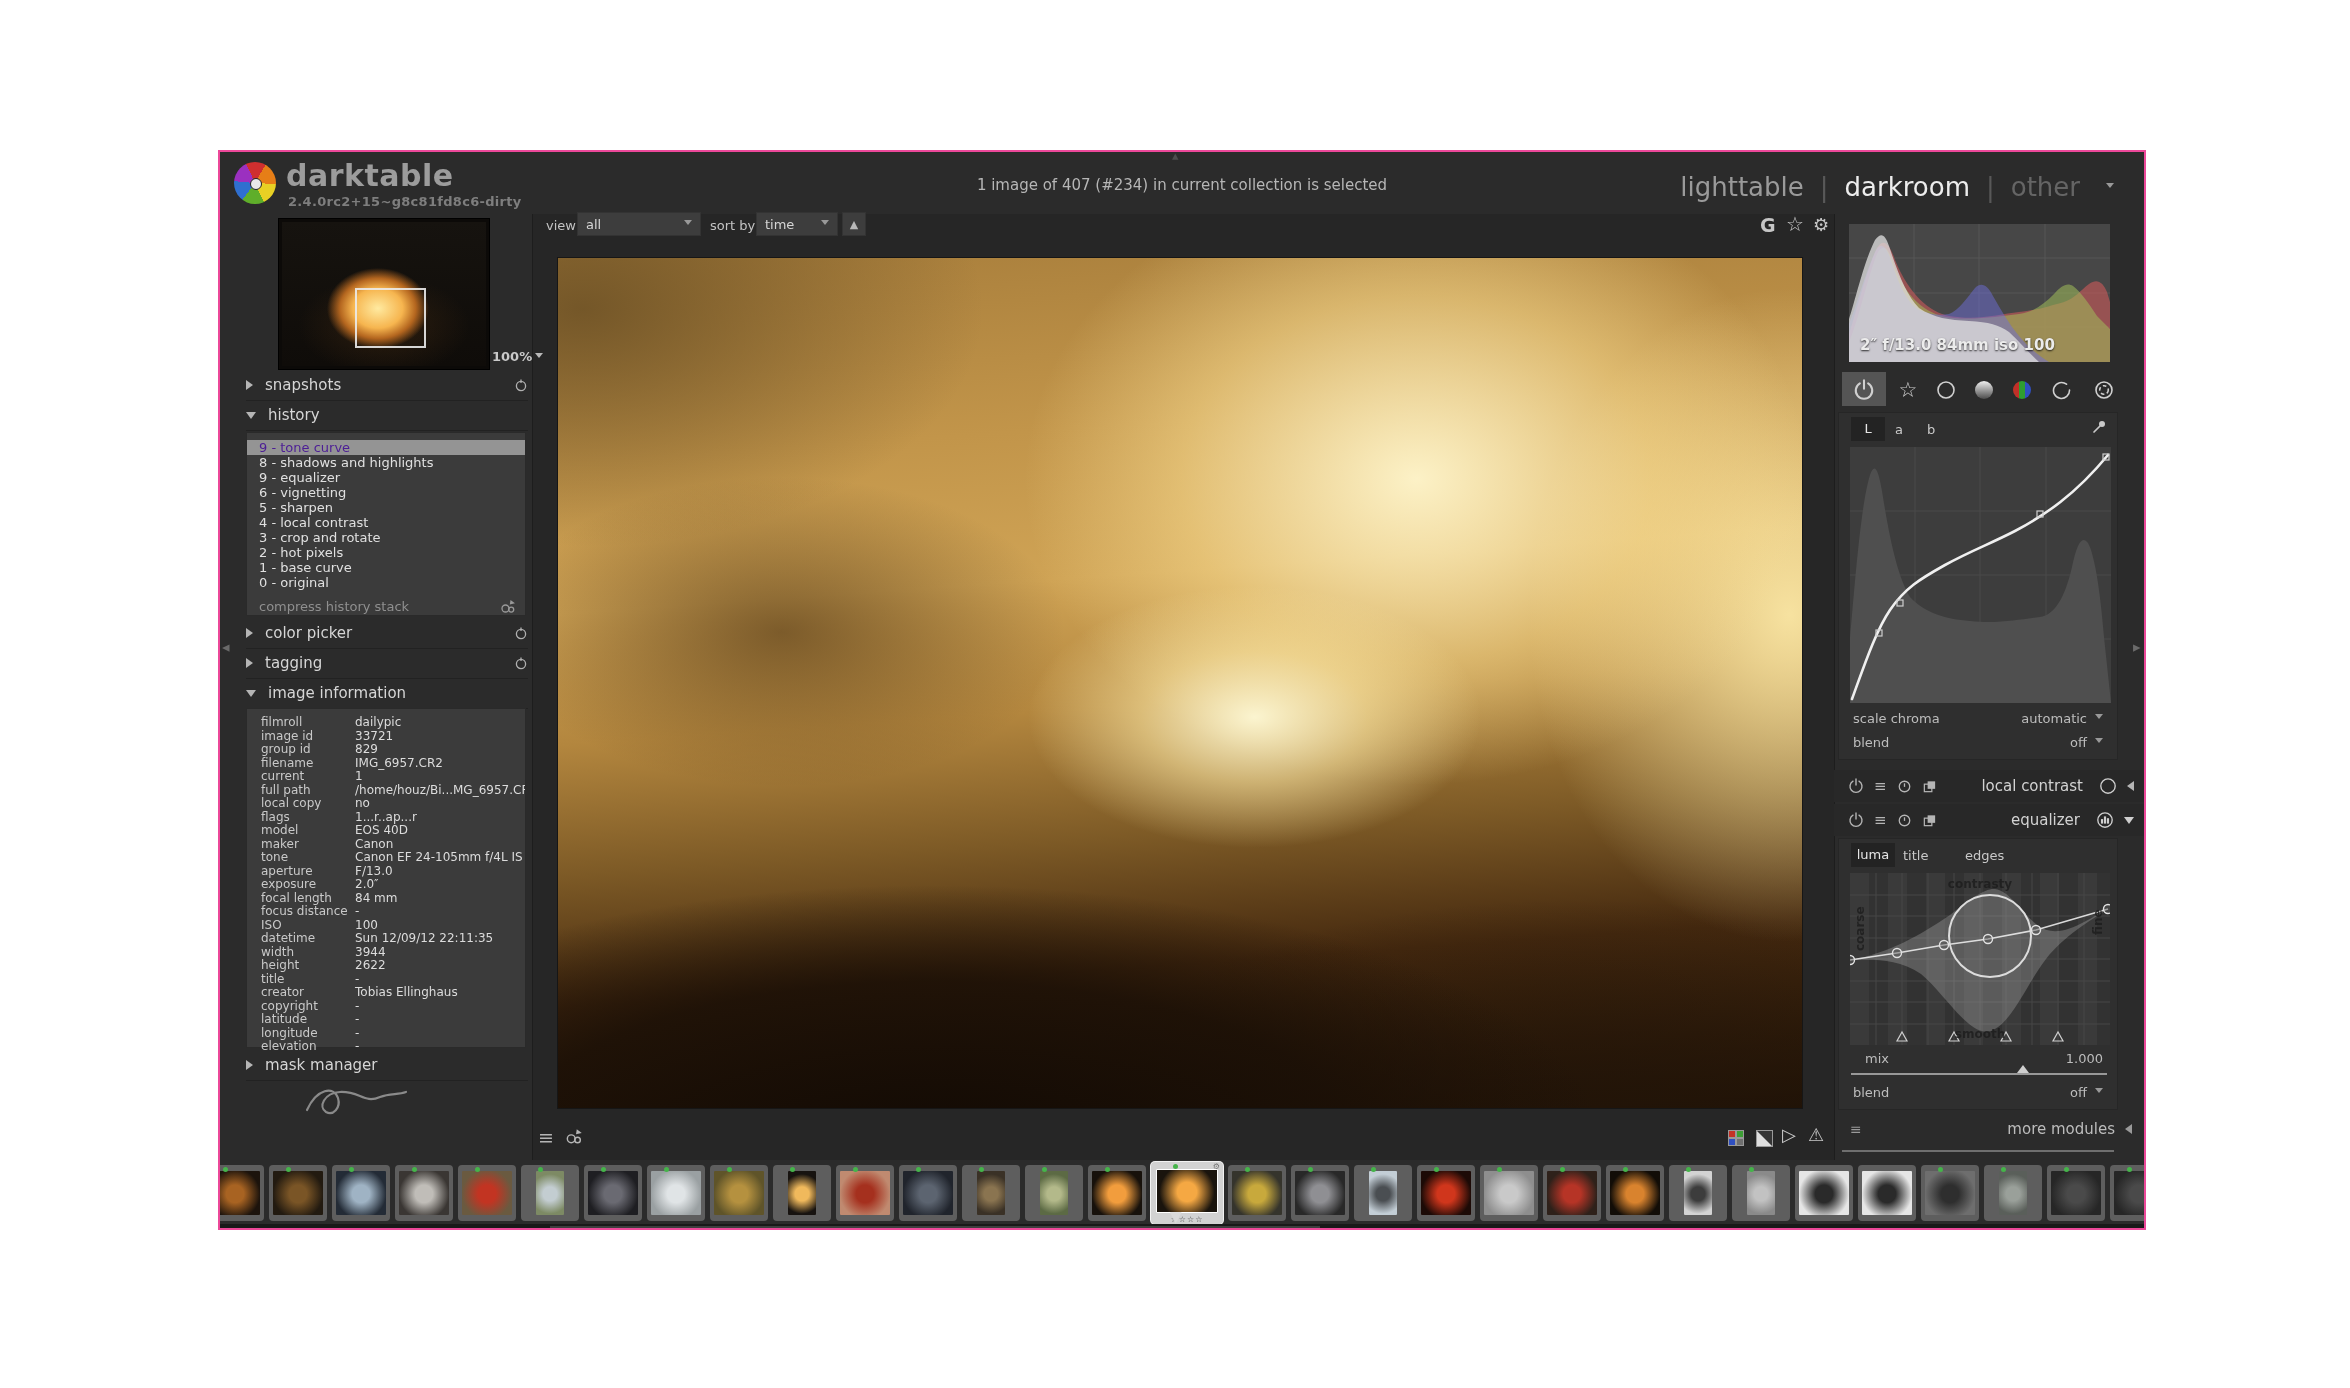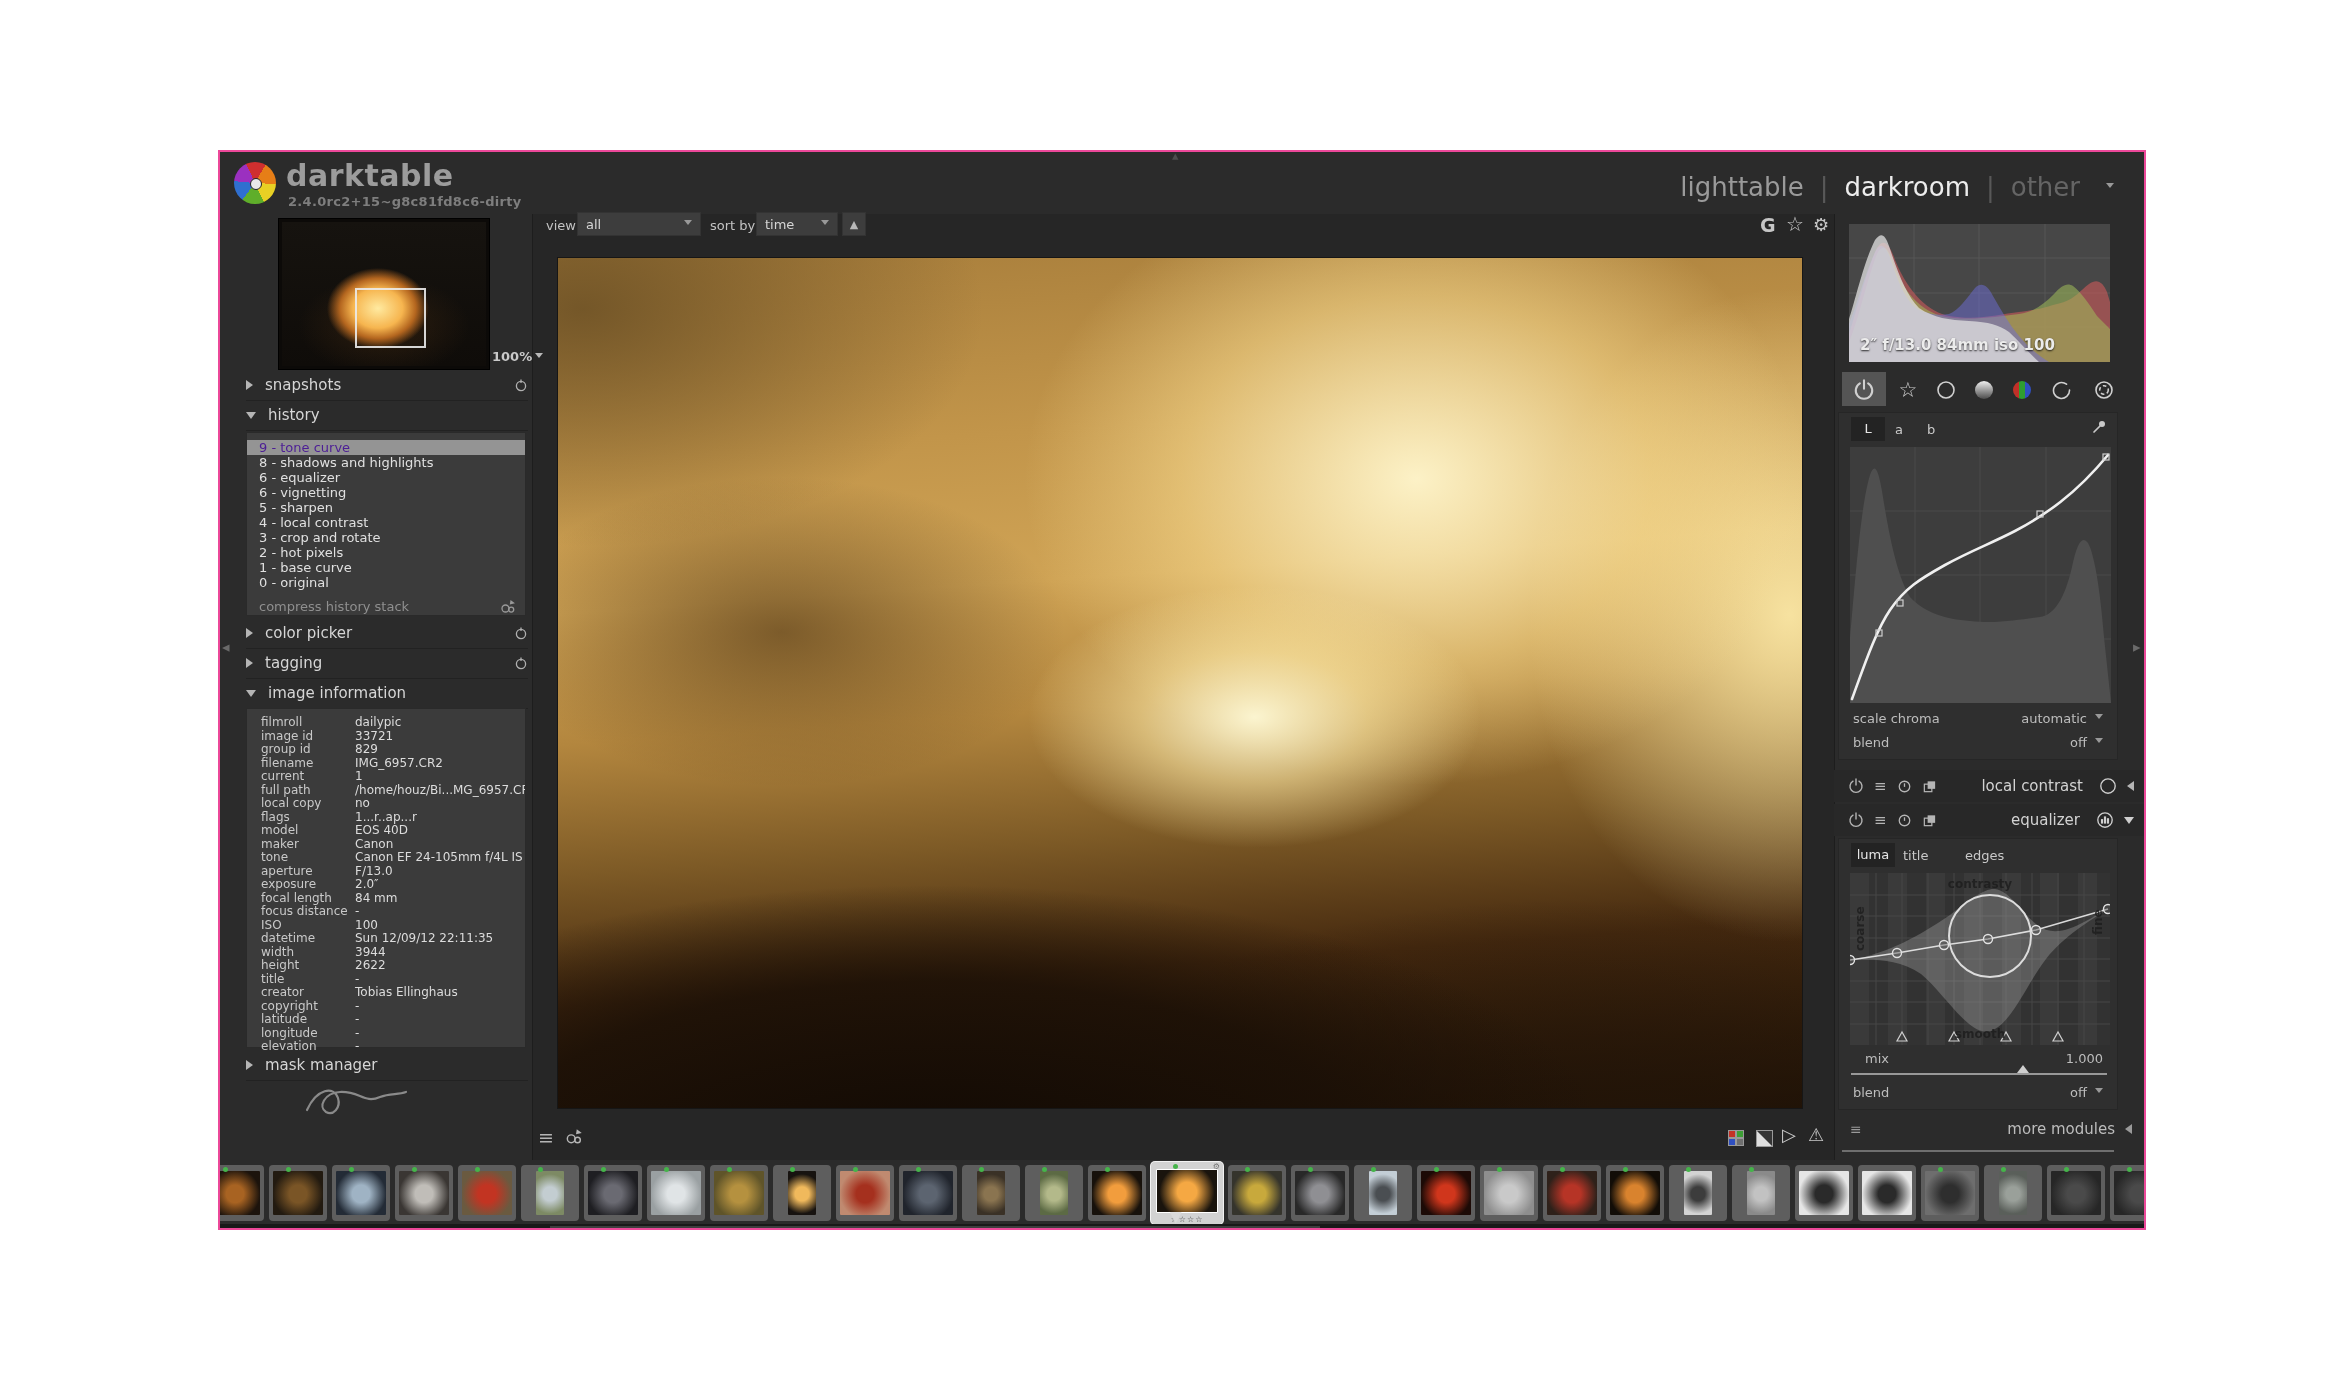--- a/index.html
+++ b/index.html
@@ -105,20 +105,21 @@
   .ham{font-size:19px;color:#b5b5b5;line-height:1;}
 </style>
 </head>
 <body>
 
 <div class="app">
 
   <div class="abs logo"></div>
   <div class="abs app-title">darktable</div>
   <div class="abs app-version">2.4.0rc2+15~g8c81fd8c6-dirty</div>
+  <div class="abs status-text">1 image of 407 (#234) in current collection is selected</div>
   <div class="abs modes">
     <span class="mode">lighttable</span>
     <span class="mode-sep">|</span>
     <span class="mode active">darkroom</span>
     <span class="mode-sep">|</span>
     <span class="mode dim">other</span>
     <span class="caret"></span>
   </div>
 
   <div class="abs vline" style="left:312px"></div>
@@ -142,21 +143,21 @@
   </div>
 
   <div class="abs sec-hdr" style="top:252px">
     <span class="tri-d"></span>
     <span>history</span>
   </div>
   <div class="abs panel-box" style="top:280px;height:184px;padding-top:7px">
     <div id="history-list">
         <div class="hist-item selected">9 - tone curve</div>
         <div class="hist-item">8 - shadows and highlights</div>
-        <div class="hist-item">6 - equalizer</div>
+        <div class="hist-item">9 - equalizer</div>
         <div class="hist-item">6 - vignetting</div>
         <div class="hist-item">5 - sharpen</div>
         <div class="hist-item">4 - local contrast</div>
         <div class="hist-item">3 - crop and rotate</div>
         <div class="hist-item">2 - hot pixels</div>
         <div class="hist-item">1 - base curve</div>
         <div class="hist-item">0 - original</div>
       </div>
     <div class="compress-row">
       <span>compress history stack</span>

